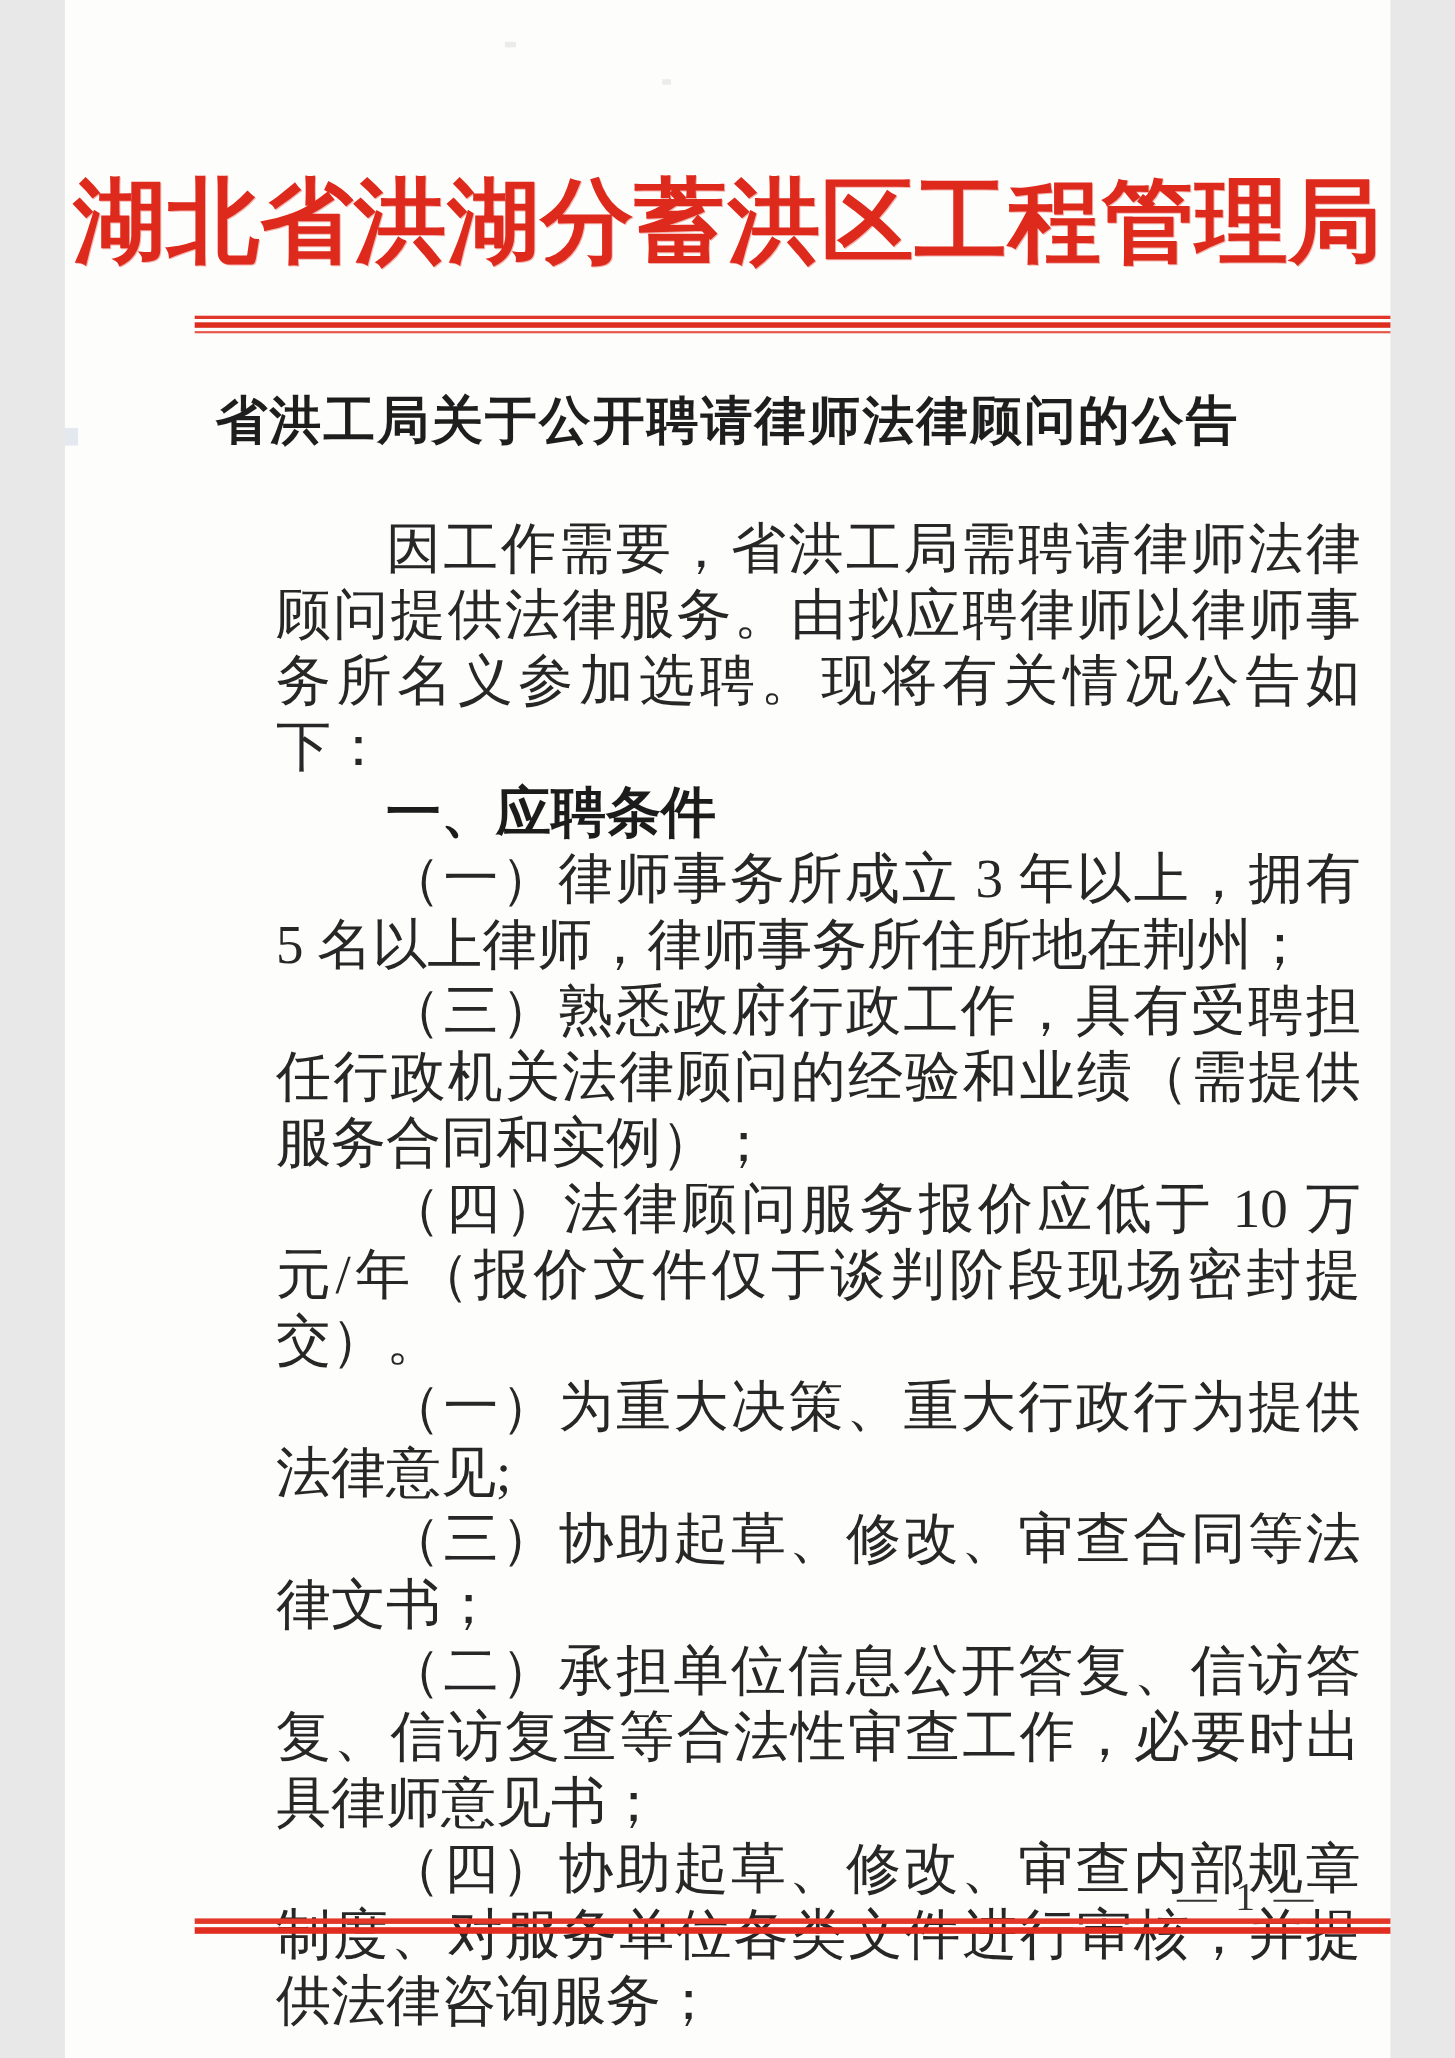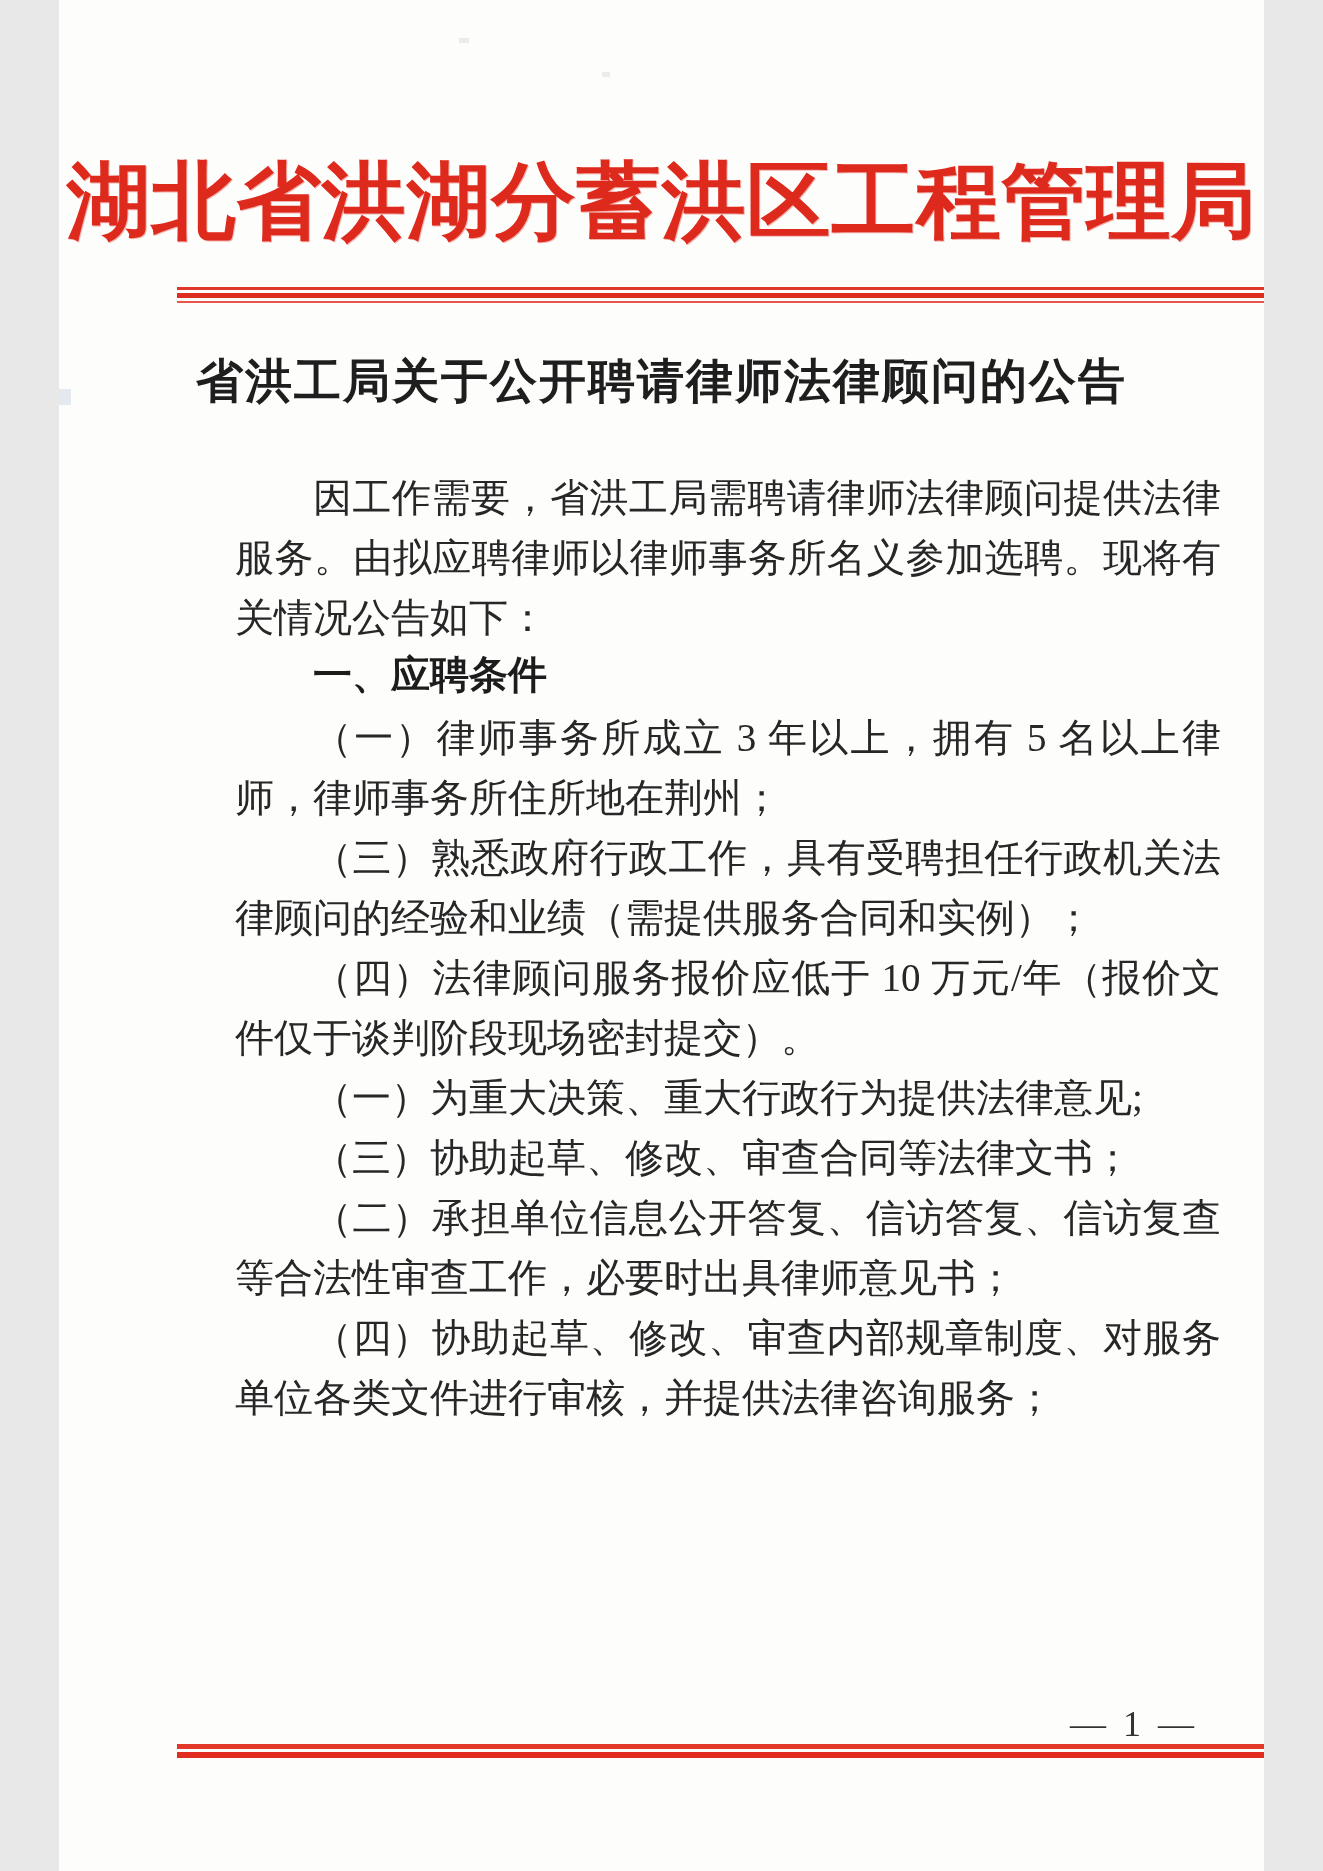--- a/index.html
+++ b/index.html
@@ -48,45 +48,45 @@
   .rule.r-thin-bot   { height: 2px; background: #e7564a; }
 
   
   .doc-title {
     position: absolute;
     top: 344px;
     left: 0;
     width: 100%;
     margin: 0;
     text-align: center;
-    font-family: Liberation Serif, serif;
+    font-family: Liberation Sans, sans-serif;
     font-weight: 700;
     font-size: 47px;
     line-height: 1.6;
     letter-spacing: 2px;
     color: #1e1e1e;
   }
 
   
   .doc-body {
     position: absolute;
     top: 468px;
-    left: 176px;
+    left: 192px;
     width: 986px;
-    font-size: 39px;
+    font-size: 50px;
     line-height: 60px;
     color: #272727;
     text-align: justify;
   }
   .doc-body p {
     margin: 0;
     text-indent: 2em;
   }
   .doc-body p.section-heading {
-    font-family: Liberation Mono, monospace;
+    font-family: Liberation Sans, sans-serif;
     font-weight: 700;
     color: #1c1c1c;
     text-align: left;
   }
 
   
   .page-number {
     position: absolute;
     top: 1702px;
     left: 990px;

